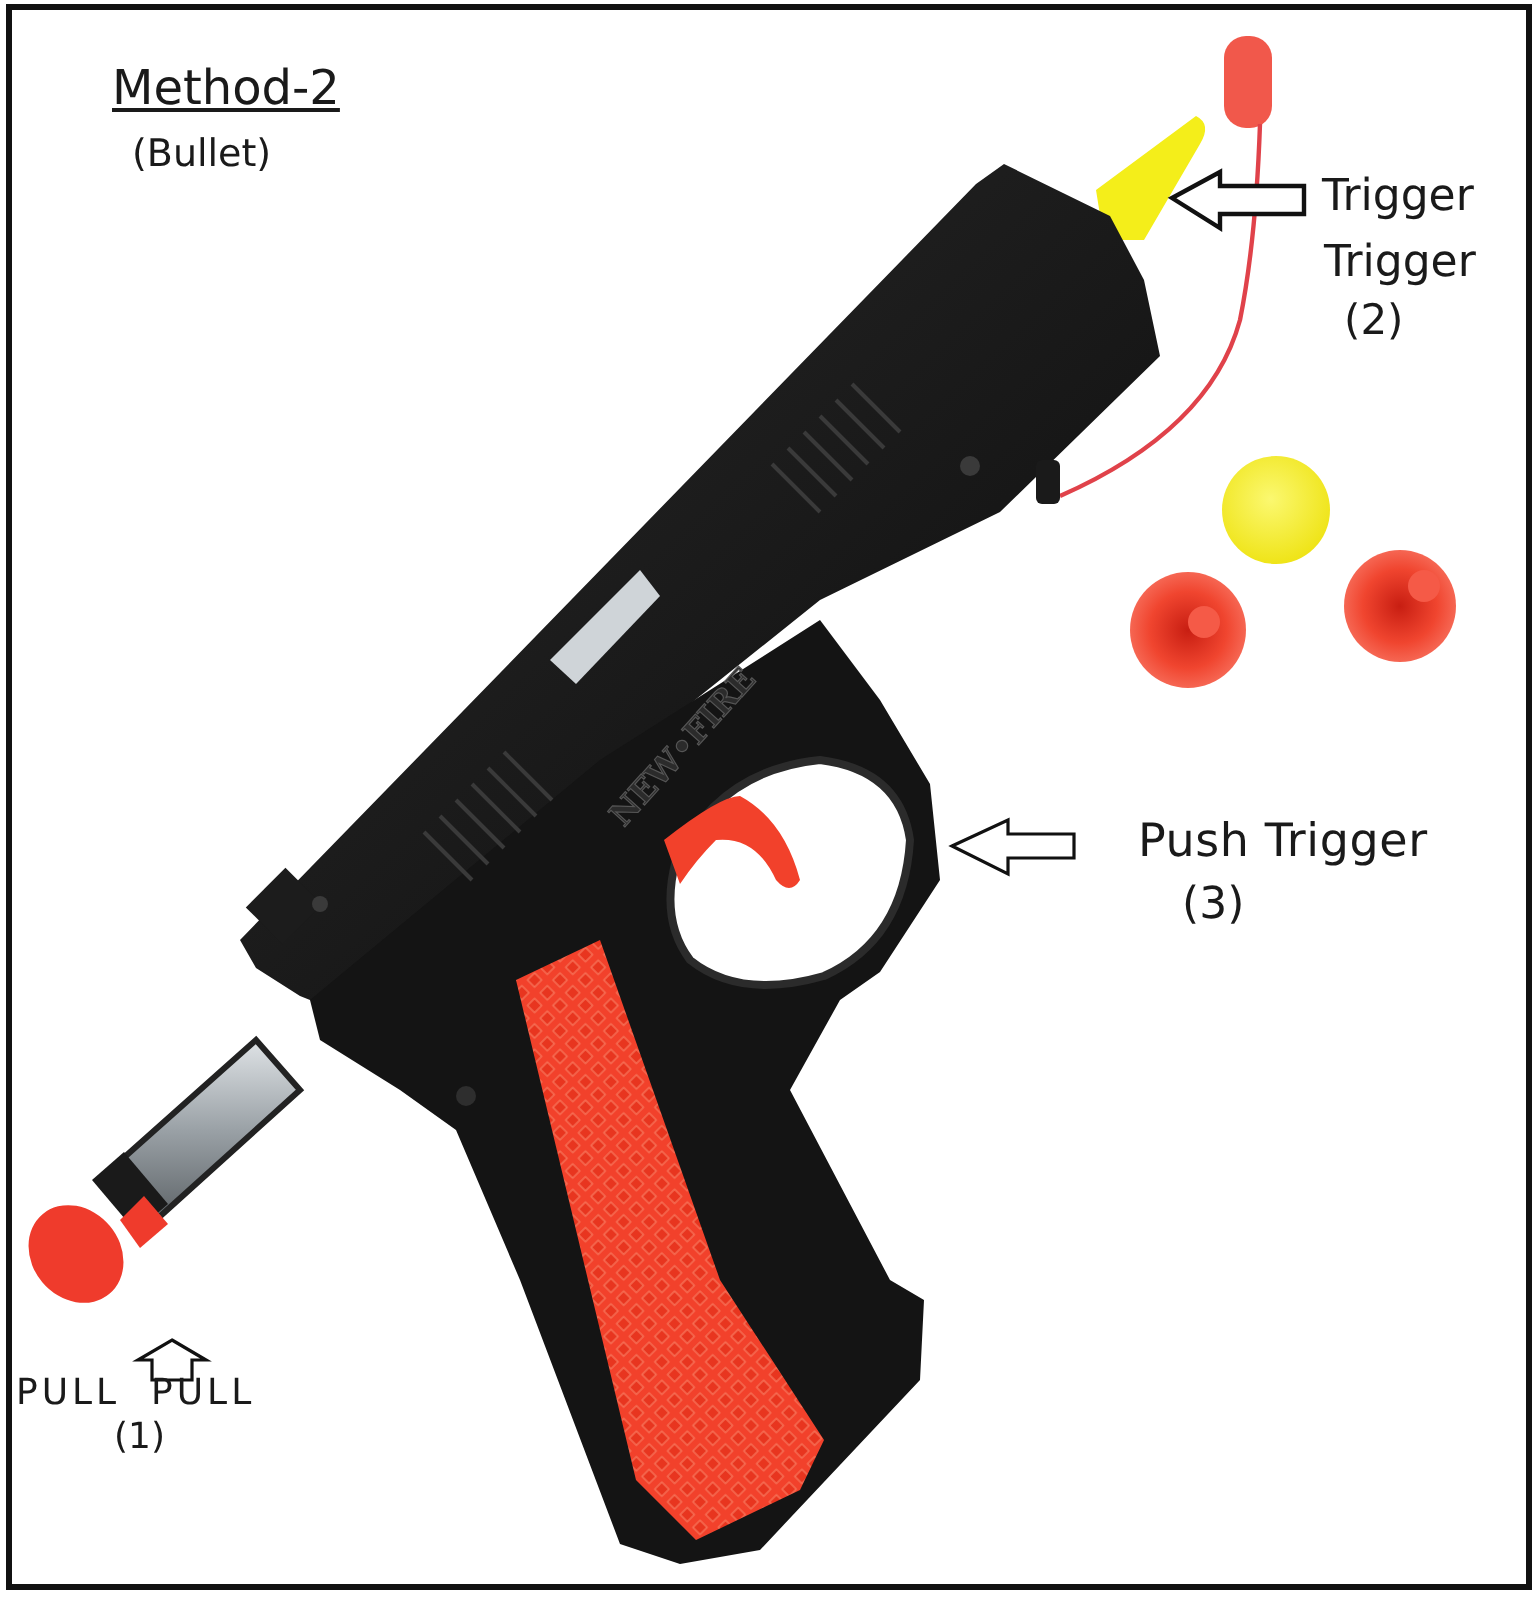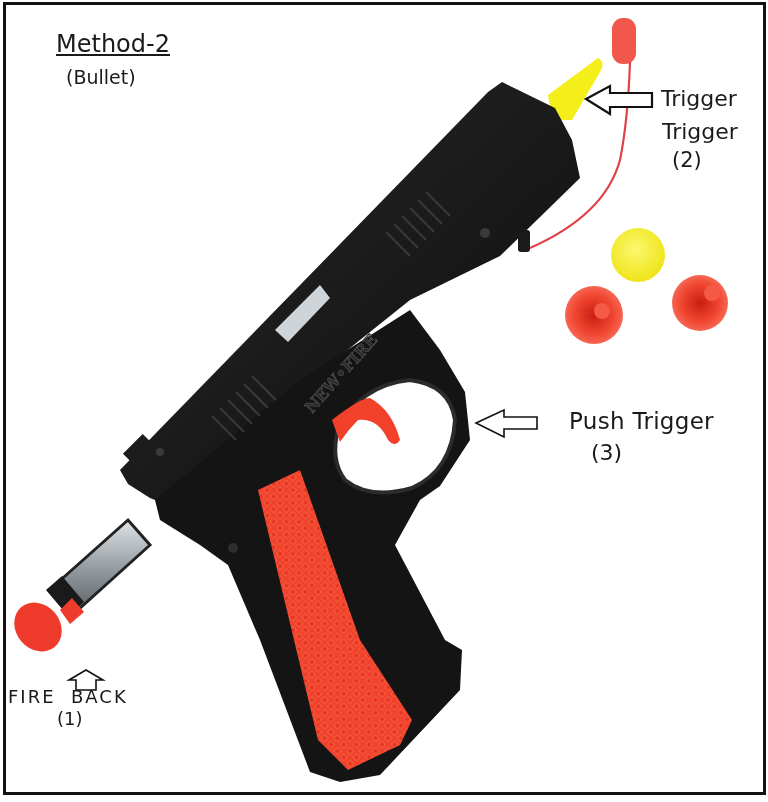--- a/index.html
+++ b/index.html
@@ -118,14 +118,14 @@
 <div class="label title">Method-2</div>
 <div class="label subtitle">(Bullet)</div>
 
 <div class="label attach">Trigger</div>
 <div class="label bullet">Trigger</div>
 <div class="label step2">(2)</div>
 
 <div class="label push">Push Trigger</div>
 <div class="label step3">(3)</div>
 
-<div class="label pull" style="white-space:pre;">FIRE  BACK</div>
+<div class="label pull" style="white-space:pre;">PULL  PULL</div>
 <div class="label step1">(1)</div>
 
 </body></html>

